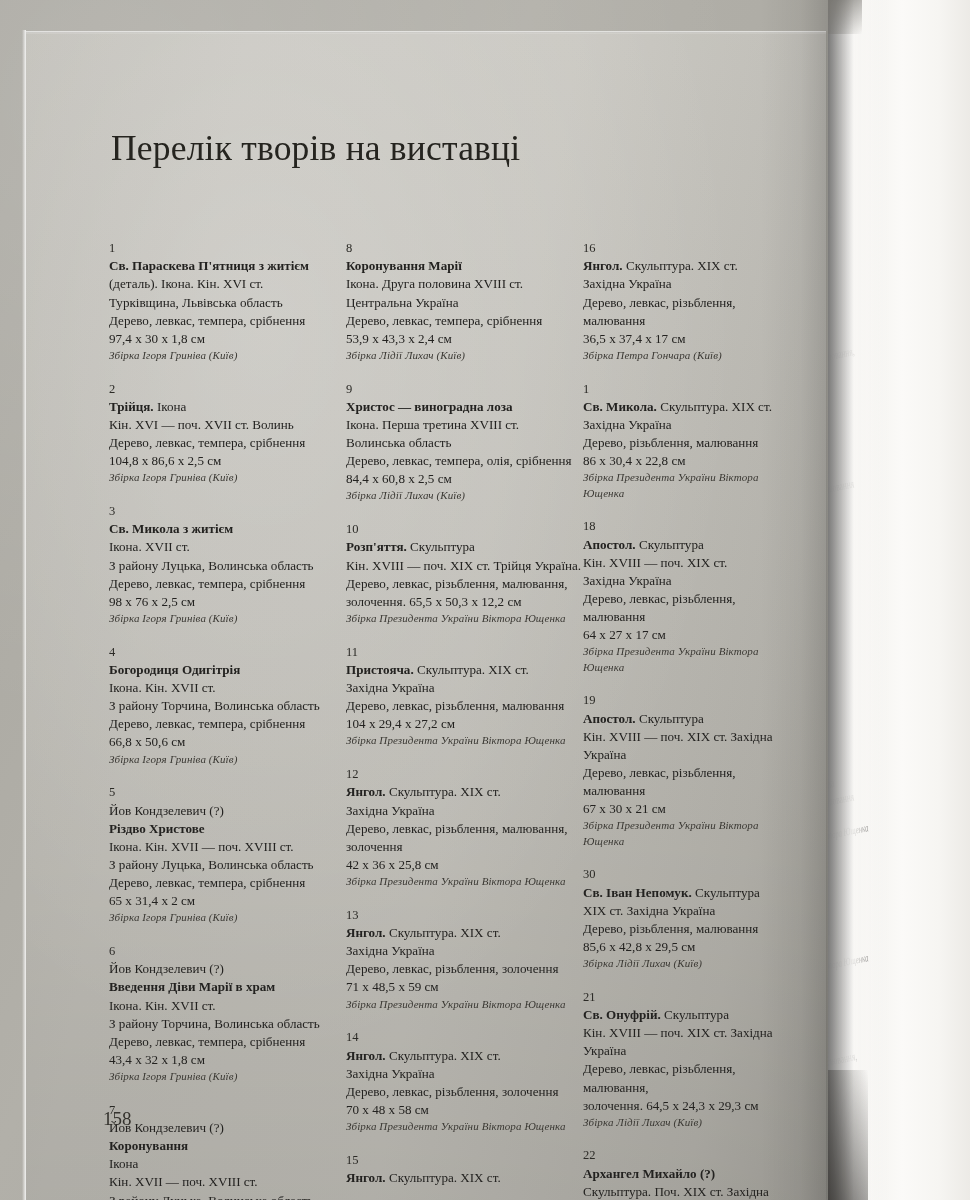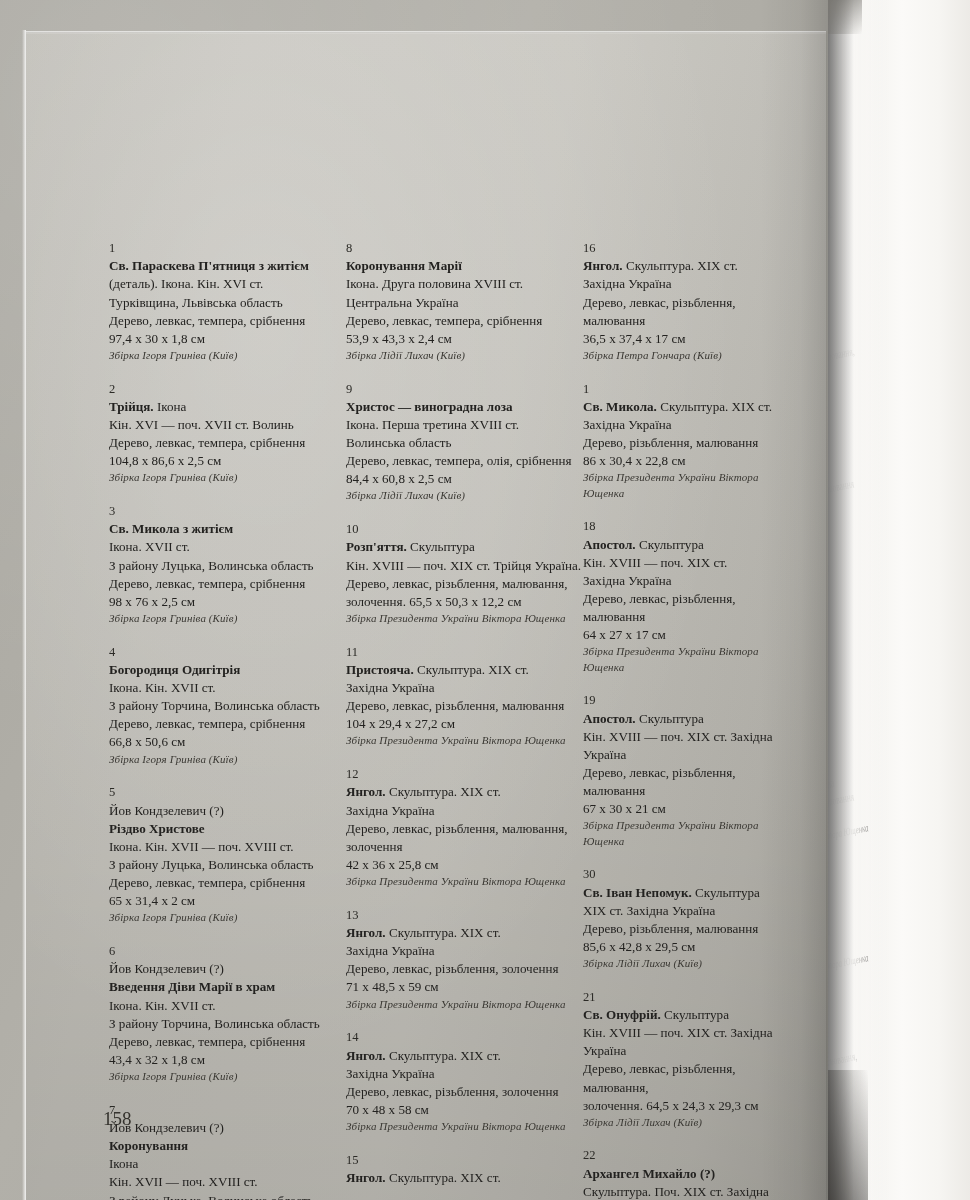--- a/index.html
+++ b/index.html
@@ -209,20 +209,21 @@
 </head>
 <body>
 
 <div class="photo">
 
   <div class="backdrop"></div>
 
   <div class="left-page">
     <div class="content">
 
+      <h1 class="page-title">Перелік творів на виставці</h1>
 
       <div class="columns">
         <div class="col c1">
             <div class="entry">
               <div class="num">1</div>
               <div class="ln bold">Св. Параскева П'ятниця з житієм</div>
               <div class="ln">(деталь). Ікона. Кін. XVI ст.</div>
               <div class="ln">Турківщина, Львівська область</div>
               <div class="ln">Дерево, левкас, темпера, срібнення</div>
               <div class="ln">97,4 х 30 х 1,8 см</div>

